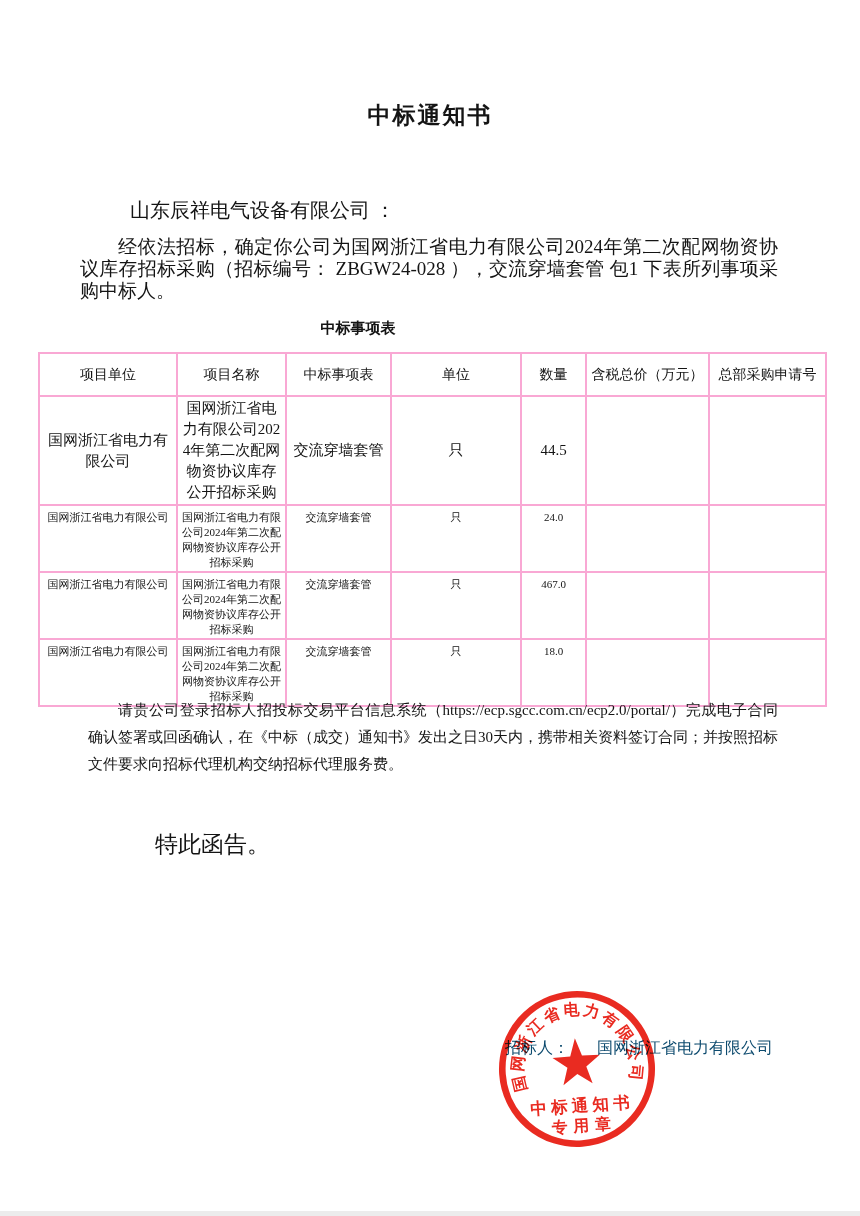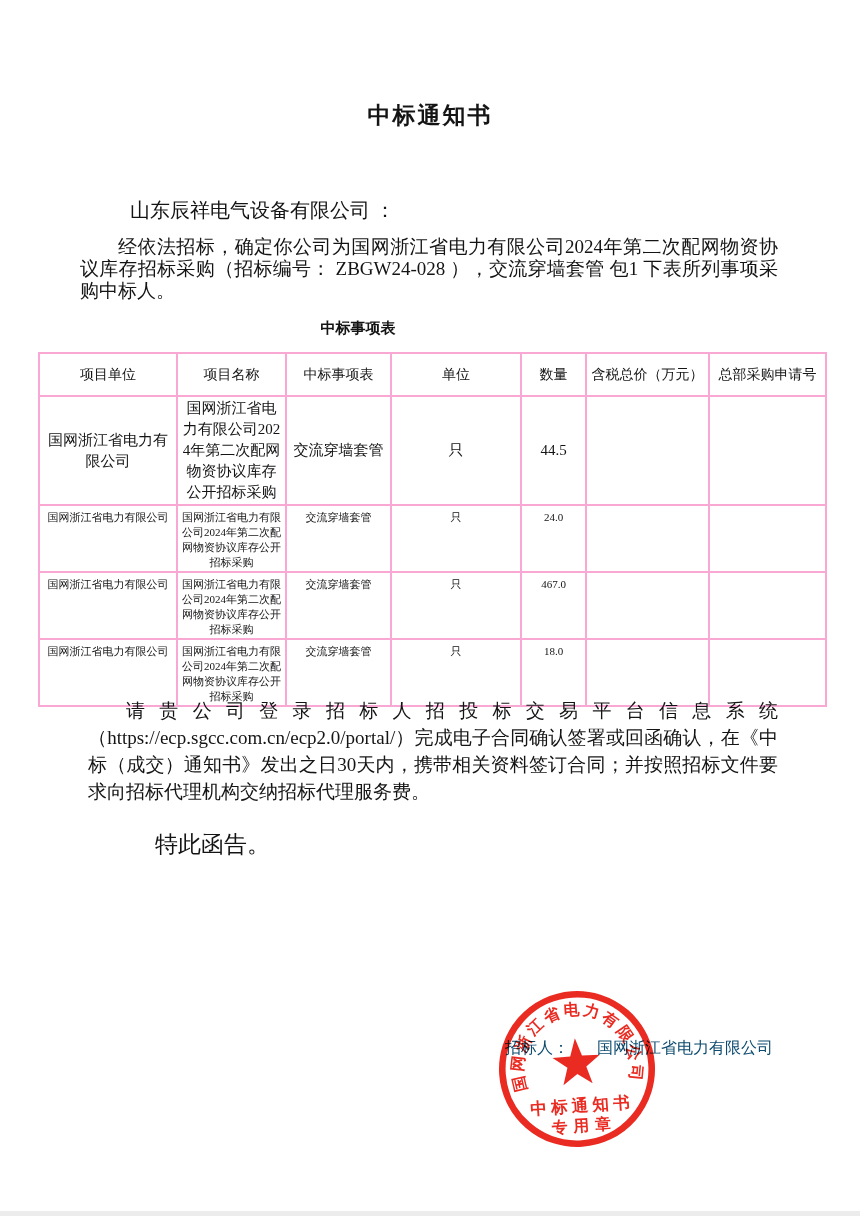--- a/index.html
+++ b/index.html
@@ -47,21 +47,21 @@
     word-break:break-all;
   }
   tr.hdr     { height:43px; }
   tr.hdr th  { font-size:14px; line-height:18px; }
   tr.row-lg  { height:105px; }
   tr.row-lg td { font-size:15px; line-height:21px; }
   tr.row-sm  { height:56px; }
   tr.row-sm td { font-size:11px; line-height:15px; vertical-align:top; padding-top:4px; }
   .para2 {
     position:absolute; top:697px; left:88px; width:690px;
-    font-size:19px; line-height:27px;
+    font-size:15px; line-height:27px;
     text-align:justify; text-indent:2em;
   }
   .para2 .url-nowrap { white-space:nowrap; }
   .closing {
     position:absolute; top:829px; left:155px;
     font-size:23px;
   }
   .signature-line {
     position:absolute; top:1038px; left:505px;
     font-size:16px; color:#0c4a6e; white-space:nowrap;

